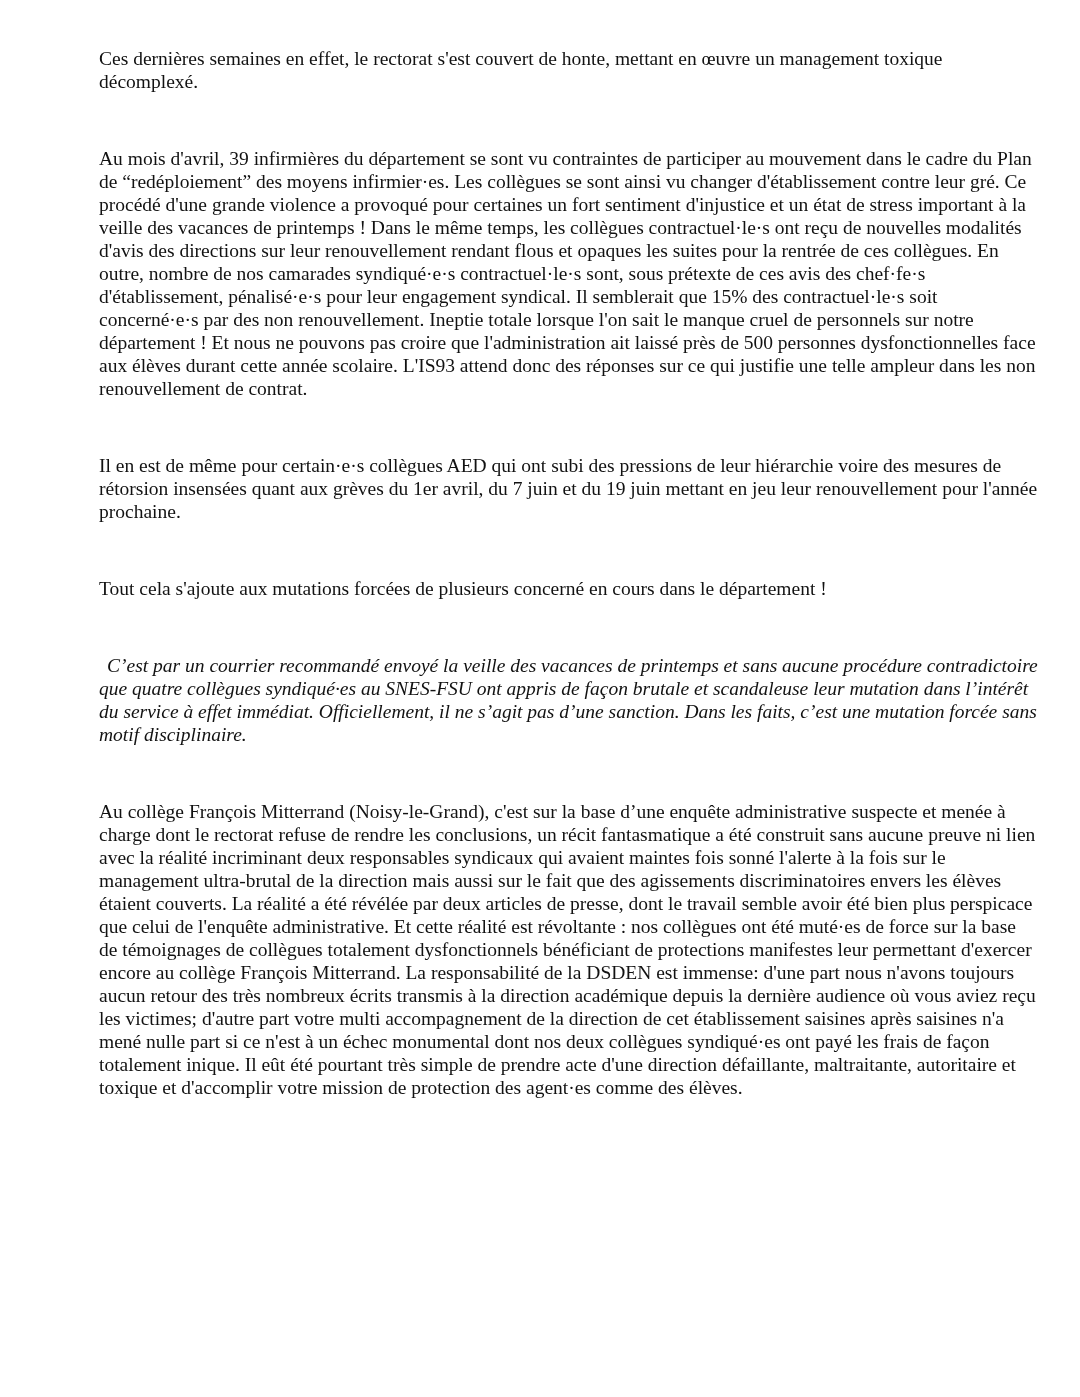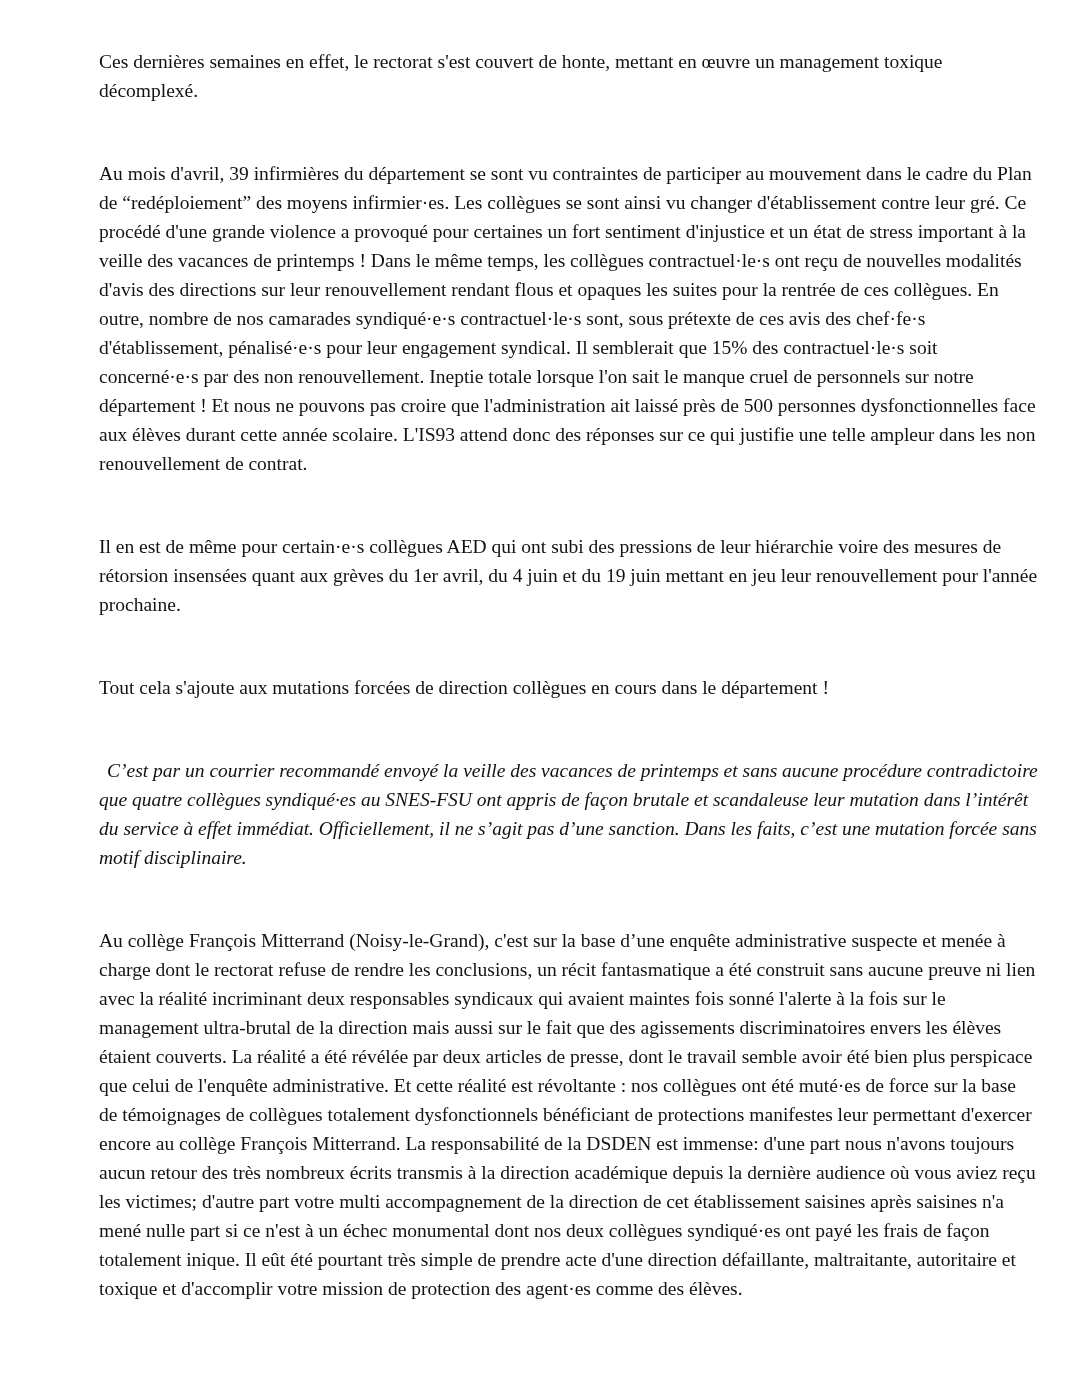--- a/index.html
+++ b/index.html
@@ -16,21 +16,21 @@
     box-sizing: border-box;
     width: 1080px;
     height: 1397px;
     padding: 47px 42px 0 99px;
     background: #ffffff;
   }
   .page p {
     margin: 0 0 54px 0;
     font-family: "Liberation Serif", "DejaVu Serif", serif;
     font-size: 19.5px;
-    line-height: 29px;
+    line-height: 23px;
     color: #121212;
     text-align: left;
     letter-spacing: 0;
     word-spacing: normal;
   }
   .page p.indent-first {
     text-indent: 8px;
     font-style: italic;
   }
   .page p:last-child {
@@ -38,20 +38,20 @@
   }
 </style>
 </head>
 <body>
 
 <div class="page">
   <p>Ces dernières semaines en effet, le rectorat s'est couvert de honte, mettant en œuvre un management toxique décomplexé.</p>
 
   <p>Au mois d'avril, 39 infirmières du département se sont vu contraintes de participer au mouvement dans le cadre du Plan de “redéploiement” des moyens infirmier·es. Les collègues se sont ainsi vu changer d'établissement contre leur gré. Ce procédé d'une grande violence a provoqué pour certaines un fort sentiment d'injustice et un état de stress important à la veille des vacances de printemps ! Dans le même temps, les collègues contractuel·le·s ont reçu de nouvelles modalités d'avis des directions sur leur renouvellement rendant flous et opaques les suites pour la rentrée de ces collègues. En outre, nombre de nos camarades syndiqué·e·s contractuel·le·s sont, sous prétexte de ces avis des chef·fe·s d'établissement, pénalisé·e·s pour leur engagement syndical. Il semblerait que 15% des contractuel·le·s soit concerné·e·s par des non renouvellement. Ineptie totale lorsque l'on sait le manque cruel de personnels sur notre département ! Et nous ne pouvons pas croire que l'administration ait laissé près de 500 personnes dysfonctionnelles face aux élèves durant cette année scolaire. L'IS93 attend donc des réponses sur ce qui justifie une telle ampleur dans les non renouvellement de contrat.</p>
 
-  <p>Il en est de même pour certain·e·s collègues AED qui ont subi des pressions de leur hiérarchie voire des mesures de rétorsion insensées quant aux grèves du 1er avril, du 4 juin et du 19 juin mettant en jeu leur renouvellement pour l'année prochaine.</p>
+  <p>Il en est de même pour certain·e·s collègues AED qui ont subi des pressions de leur hiérarchie voire des mesures de rétorsion insensées quant aux grèves du 1er avril, du 7 juin et du 19 juin mettant en jeu leur renouvellement pour l'année prochaine.</p>
 
-  <p>Tout cela s'ajoute aux mutations forcées de direction collègues en cours dans le département !</p>
+  <p>Tout cela s'ajoute aux mutations forcées de plusieurs concerné en cours dans le département !</p>
 
   <p class="indent-first">C’est par un courrier recommandé envoyé la veille des vacances de printemps et sans aucune procédure contradictoire que quatre collègues syndiqué·es au SNES-FSU ont appris de façon brutale et scandaleuse leur mutation dans l’intérêt du service à effet immédiat. Officiellement, il ne s’agit pas d’une sanction. Dans les faits, c’est une mutation forcée sans motif disciplinaire.</p>
 
   <p>Au collège François Mitterrand (Noisy-le-Grand), c'est sur la base d’une enquête administrative suspecte et menée à charge dont le rectorat refuse de rendre les conclusions, un récit fantasmatique a été construit sans aucune preuve ni lien avec la réalité incriminant deux responsables syndicaux qui avaient maintes fois sonné l'alerte à la fois sur le management ultra-brutal de la direction mais aussi sur le fait que des agissements discriminatoires envers les élèves étaient couverts. La réalité a été révélée par deux articles de presse, dont le travail semble avoir été bien plus perspicace que celui de l'enquête administrative. Et cette réalité est révoltante : nos collègues ont été muté·es de force sur la base de témoignages de collègues totalement dysfonctionnels bénéficiant de protections manifestes leur permettant d'exercer encore au collège François Mitterrand. La responsabilité de la DSDEN est immense: d'une part nous n'avons toujours aucun retour des très nombreux écrits transmis à la direction académique depuis la dernière audience où vous aviez reçu les victimes; d'autre part votre multi accompagnement de la direction de cet établissement saisines après saisines n'a mené nulle part si ce n'est à un échec monumental dont nos deux collègues syndiqué·es ont payé les frais de façon totalement inique. Il eût été pourtant très simple de prendre acte d'une direction défaillante, maltraitante, autoritaire et toxique et d'accomplir votre mission de protection des agent·es comme des élèves.</p>
 </div>
 
 </body></html>

